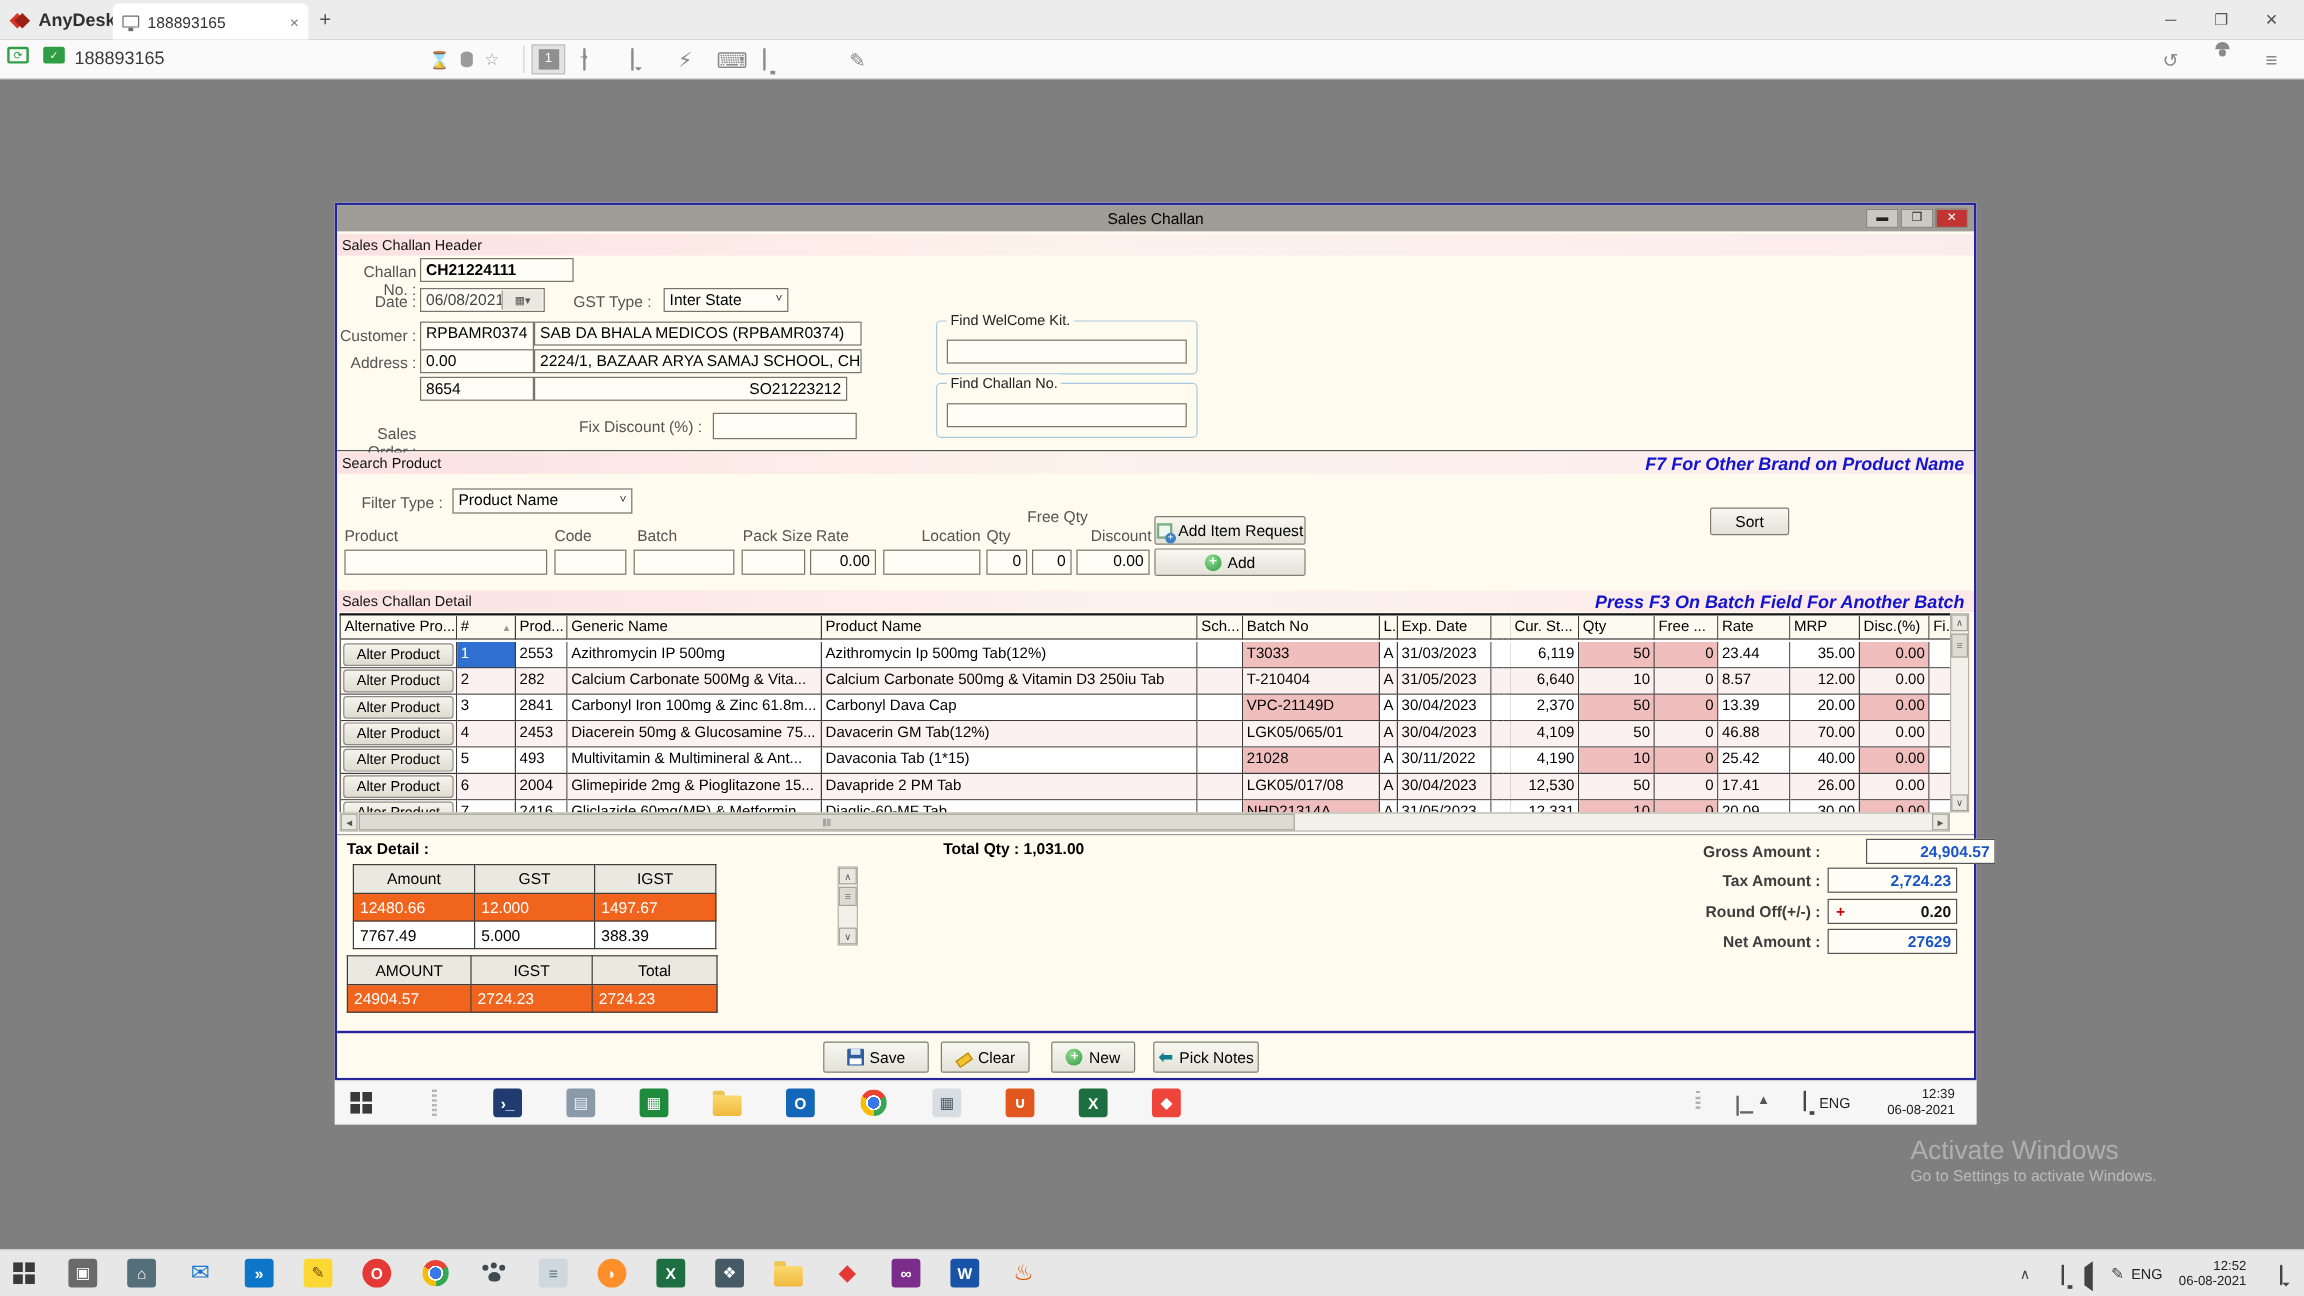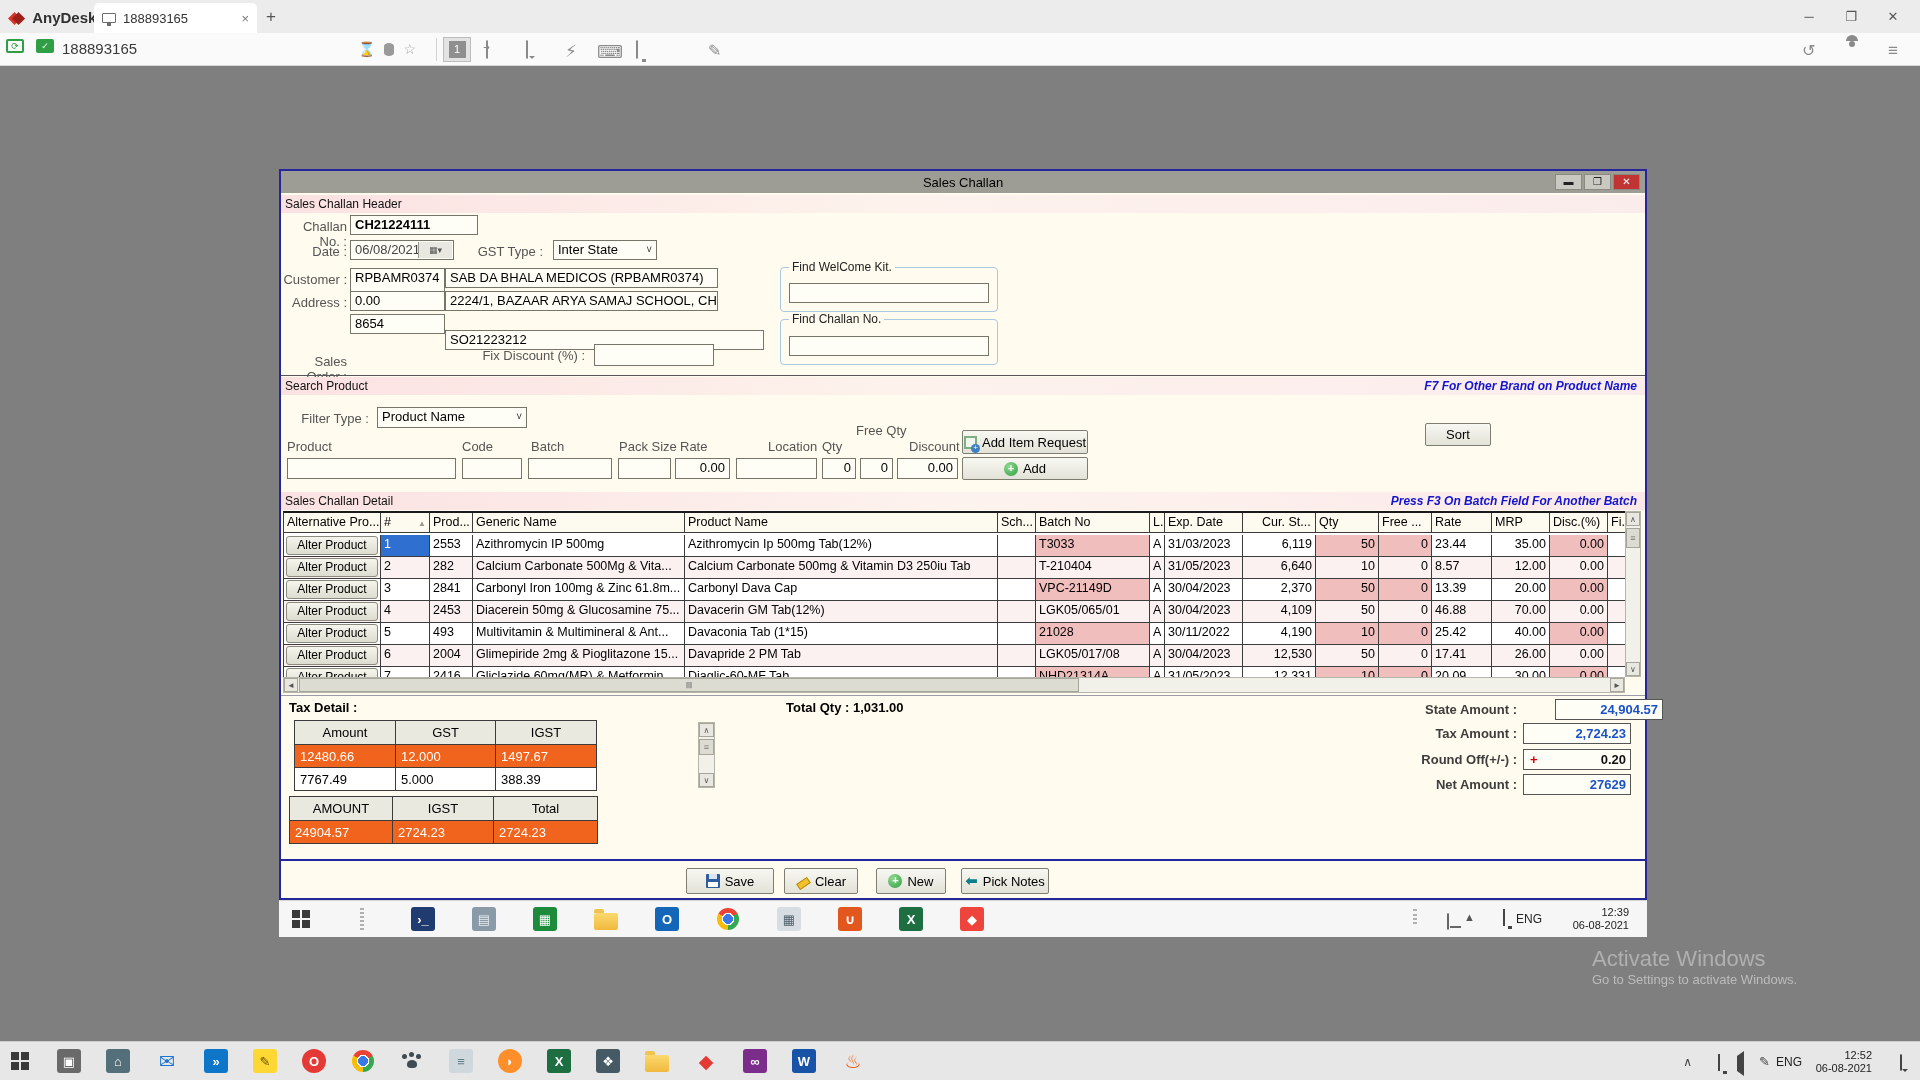--- a/index.html
+++ b/index.html
@@ -49,21 +49,21 @@
 
   .sc-window { left:0; top:0; width:1368px; height:731px; border:2px solid #26269c; background:#fffbee; }
   .sc-title { height:22px; background:#9d9d95; display:flex; align-items:center; position:relative; }
   .sc-title-text { flex:1; text-align:center; font-size:13px; color:#000; }
   .sc-btns { position:absolute; right:5px; top:3px; display:flex; gap:2px; }
   .sc-btn { width:27px; height:16px; background:#c9c9c1; border:1px solid #8a8a80; font-size:10px; line-height:14px; text-align:center; color:#222; }
   .sc-btn.close { background:#c23434; color:#fff; font-weight:bold; }
   .sc-content { position:relative; width:1364px; height:705px; background:#fffbee; }
 
   .strip { left:0; width:1364px; height:18px; background:linear-gradient(90deg,#fbe2e2,#fdf2ec 45%,#fbecec); font-size:12px; color:#111; padding:2px 0 0 4px; }
-  .hint { position:absolute; right:8px; top:2px; color:#1414cc; font-style:italic; font-weight:bold; font-size:12px;text-align:center; }
+  .hint { position:absolute; right:8px; top:2px; color:#1414cc; font-style:italic; font-weight:bold; font-size:15px;text-align:center; }
 
   .flabel { color:#555; font-size:13px; text-align:right; }
   .tbox { position:absolute; background:#fffef6; border:1px solid #75756a; font-size:13px; padding:1px 4px; color:#000; white-space:nowrap; overflow:hidden; }
   .tbox.b { font-weight:bold; }
   .tbox.num { text-align:right; }
   .grp { position:absolute; border:1px solid #a9c9e0; border-radius:4px; }
   .grp > .glabel { position:absolute; top:-8px; left:8px; background:#fffbee; padding:0 3px; font-size:12px; color:#222; }
   .selbox { position:absolute; background:#fffef6; border:1px solid #75756a; font-size:13px; padding:1px 4px; }
   .selbox .car { position:absolute; right:4px; top:3px; font-size:10px; color:#333; }
   .calbtn { position:absolute; right:1px; top:1px; width:34px; height:16px; background:#e8e8e0; border-left:1px solid #9a9a90; font-size:9px; color:#555; text-align:center; line-height:16px; }
@@ -221,21 +221,21 @@
       <span class="abs flabel" style="left:0; top:79px; width:66px;">Customer :</span>
       <div class="tbox" style="left:69px; top:75px; width:95px; height:32px;">RPBAMR0374</div>
       <div class="tbox" style="left:164px; top:75px; width:273px; height:20px;">SAB DA BHALA MEDICOS (RPBAMR0374)</div>
 
       <span class="abs flabel" style="left:0; top:102px; width:66px;">Address :</span>
       <div class="tbox" style="left:69px; top:98px; width:95px; height:20px;">0.00</div>
       <div class="tbox" style="left:164px; top:98px; width:273px; height:20px;">2224/1, BAZAAR ARYA SAMAJ SCHOOL, CHOWK L</div>
 
       <span class="abs flabel" style="left:0; top:125px; width:66px;margin-top:36px;">Sales Order :</span>
       <div class="tbox" style="left:69px; top:121px; width:95px; height:20px;">8654</div>
-      <div class="tbox" style="left:164px; top:137px; width:319px; height:20px;">SO21223212</div>
+      <div class="tbox" style="left:164px; top:121px; width:261px; height:20px;text-align:right;">SO21223212</div>
 
       <span class="abs flabel" style="left:180px; top:155px; width:124px;">Fix Discount (%) :</span>
       <div class="tbox" style="left:313px; top:151px; width:120px; height:22px;"></div>
 
       <div class="grp" style="left:499px; top:74px; width:218px; height:45px;">
         <span class="glabel">Find WelCome Kit.</span>
         <div class="tbox" style="left:8px; top:15px; width:200px; height:20px; position:absolute;"></div>
       </div>
       <div class="grp" style="left:499px; top:126px; width:218px; height:46px;">
         <span class="glabel">Find Challan No.</span>
@@ -510,21 +510,21 @@
         </tr>
       </tbody>
         </table>
 
       <div class="abs" style="left:417px; top:529px; width:17px; height:66px; background:#f1f1ea; border:1px solid #b5b5aa;">
         <span class="sbtn" style="left:0; top:0; width:15px; height:14px;">∧</span>
         <span class="sthumb" style="left:0; top:16px; width:15px; height:16px; font-size:9px; line-height:14px;">≡</span>
         <span class="sbtn" style="left:0; bottom:0; width:15px; height:14px;">∨</span>
       </div>
 
-      <span class="totlbl" style="left:1066px; top:509px;">State Amount :</span>
+      <span class="totlbl" style="left:1066px; top:509px;">Gross Amount :</span>
       <div class="totval" style="top:506px;margin-left:32px;">24,904.57</div>
       <span class="totlbl" style="left:1066px; top:533px;">Tax Amount :</span>
       <div class="totval" style="top:530px;">2,724.23</div>
       <span class="totlbl" style="left:1066px; top:559px;">Round Off(+/-) :</span>
       <div class="totval" style="top:556px; color:#111;">
         <span class="plus">+</span>
         <span>0.20</span>
       </div>
       <span class="totlbl" style="left:1066px; top:584px;">Net Amount :</span>
       <div class="totval" style="top:581px;">27629</div>

